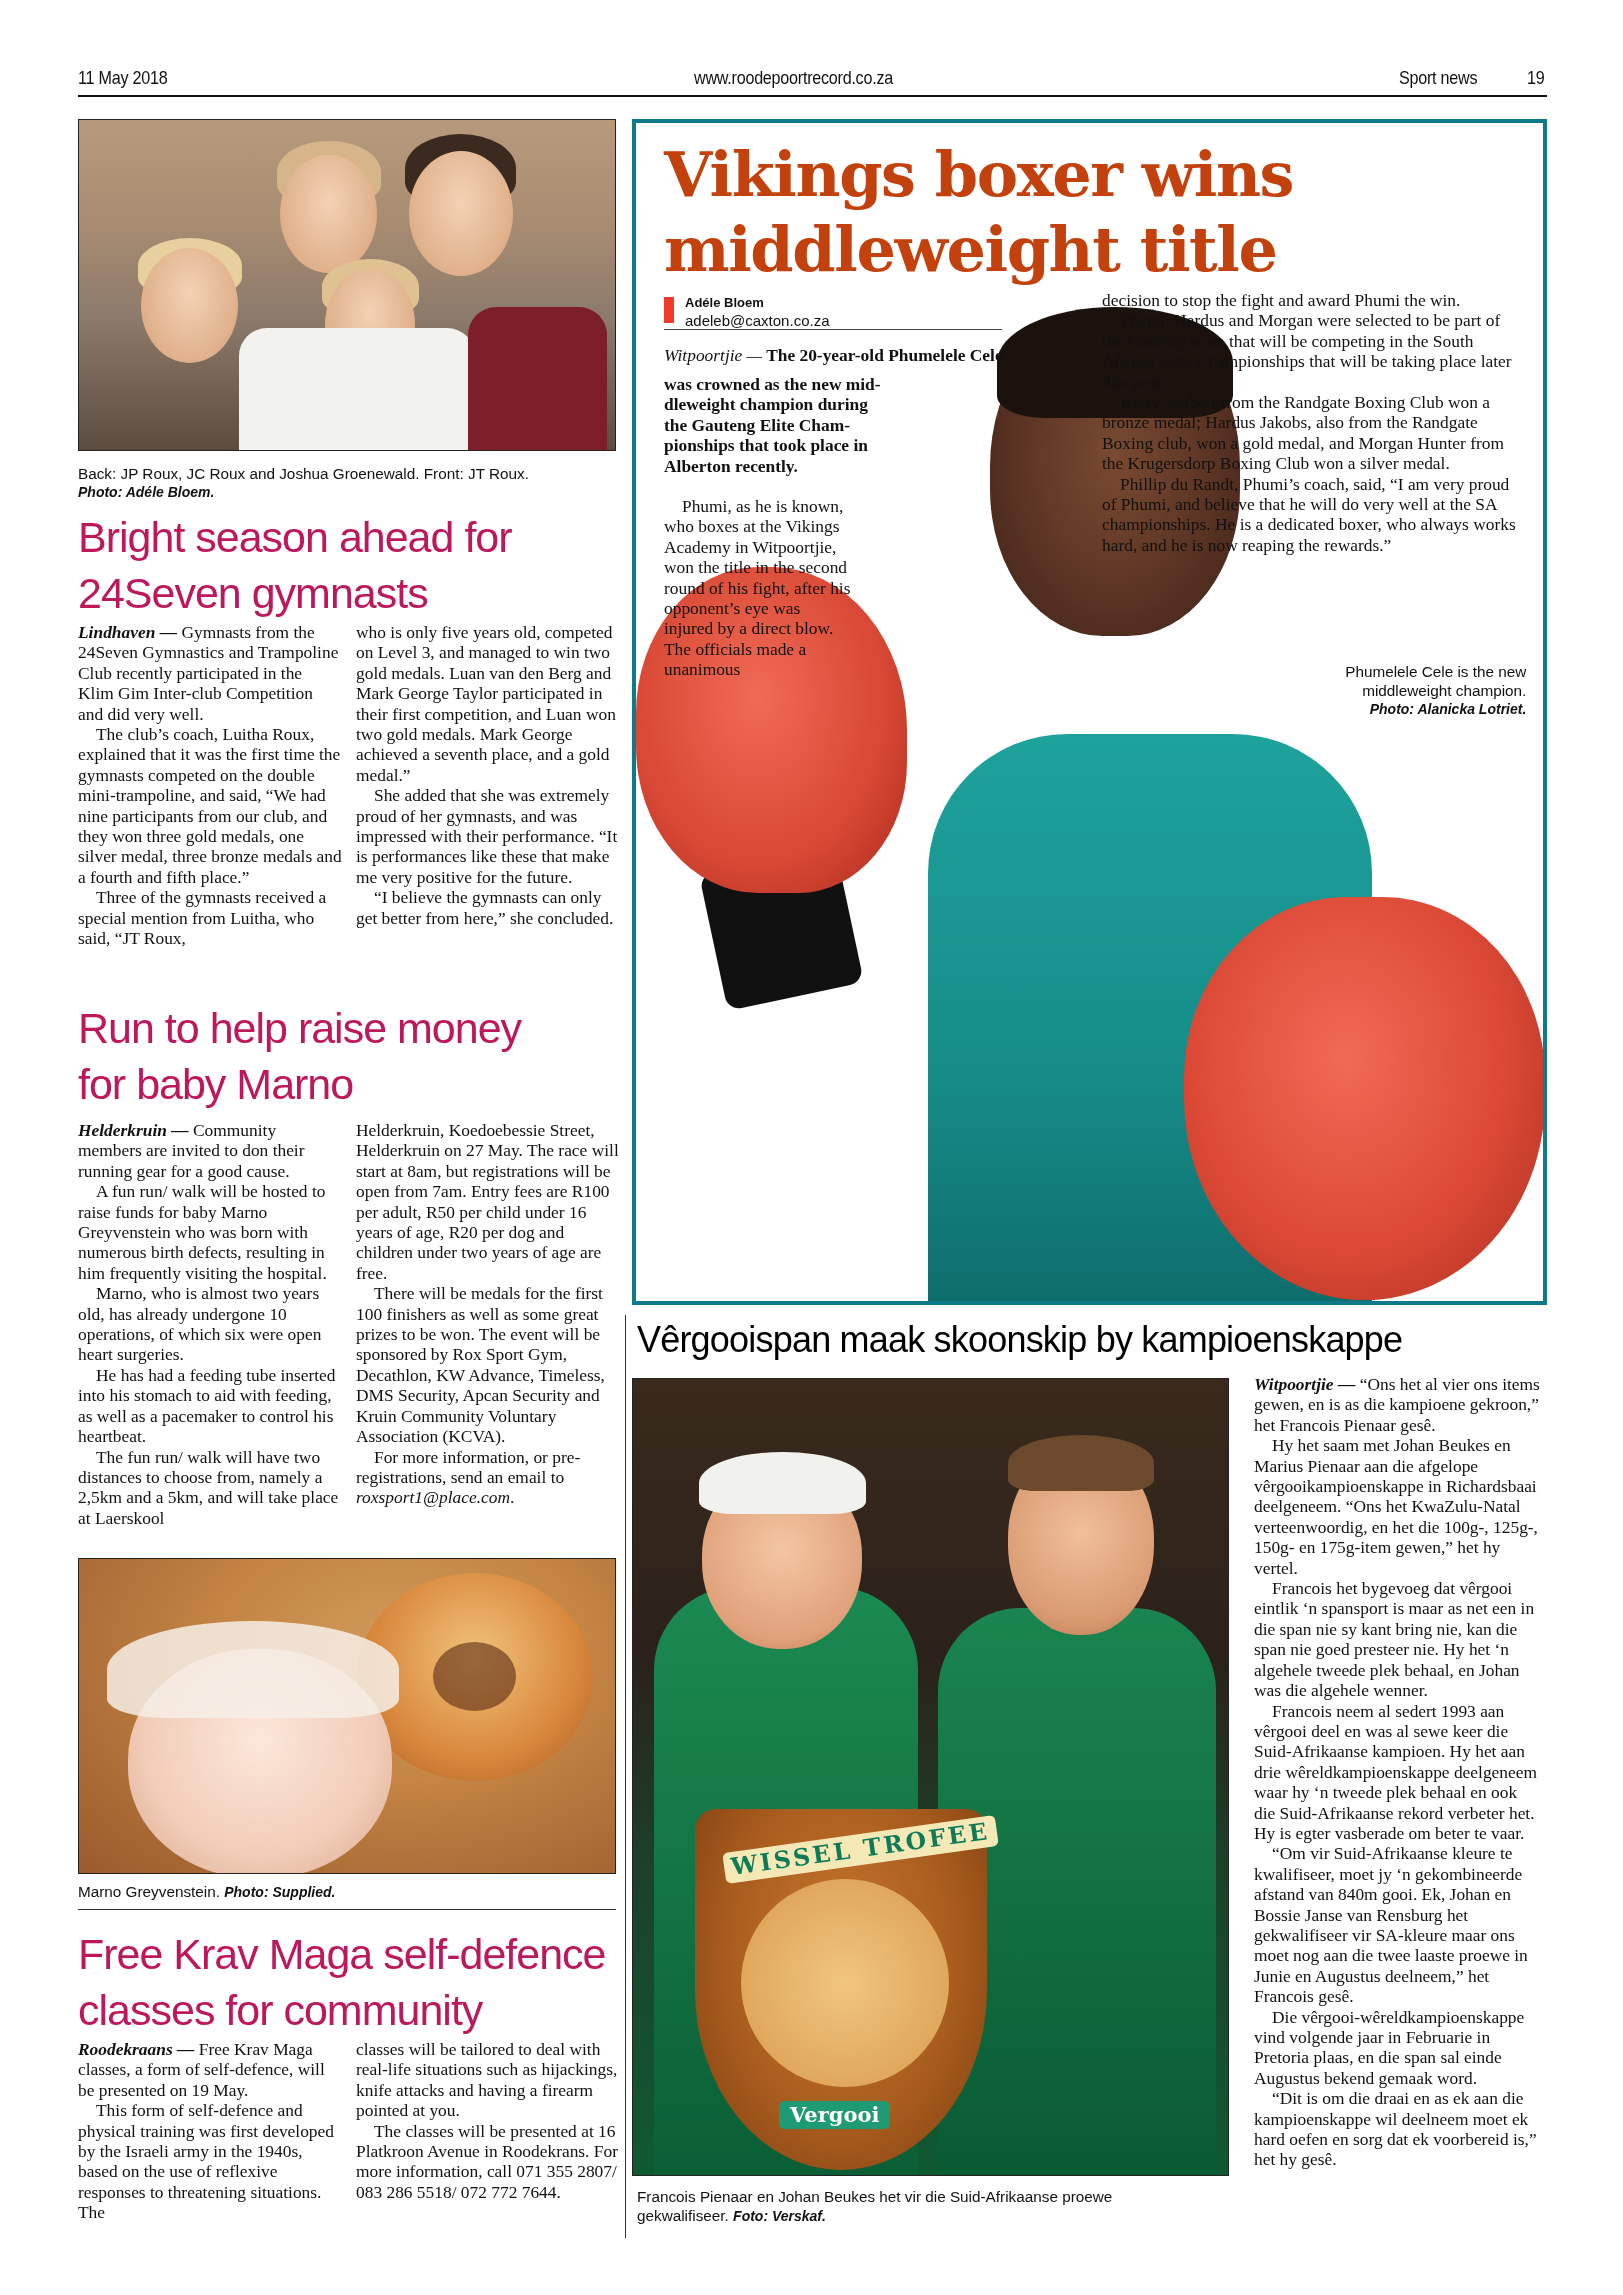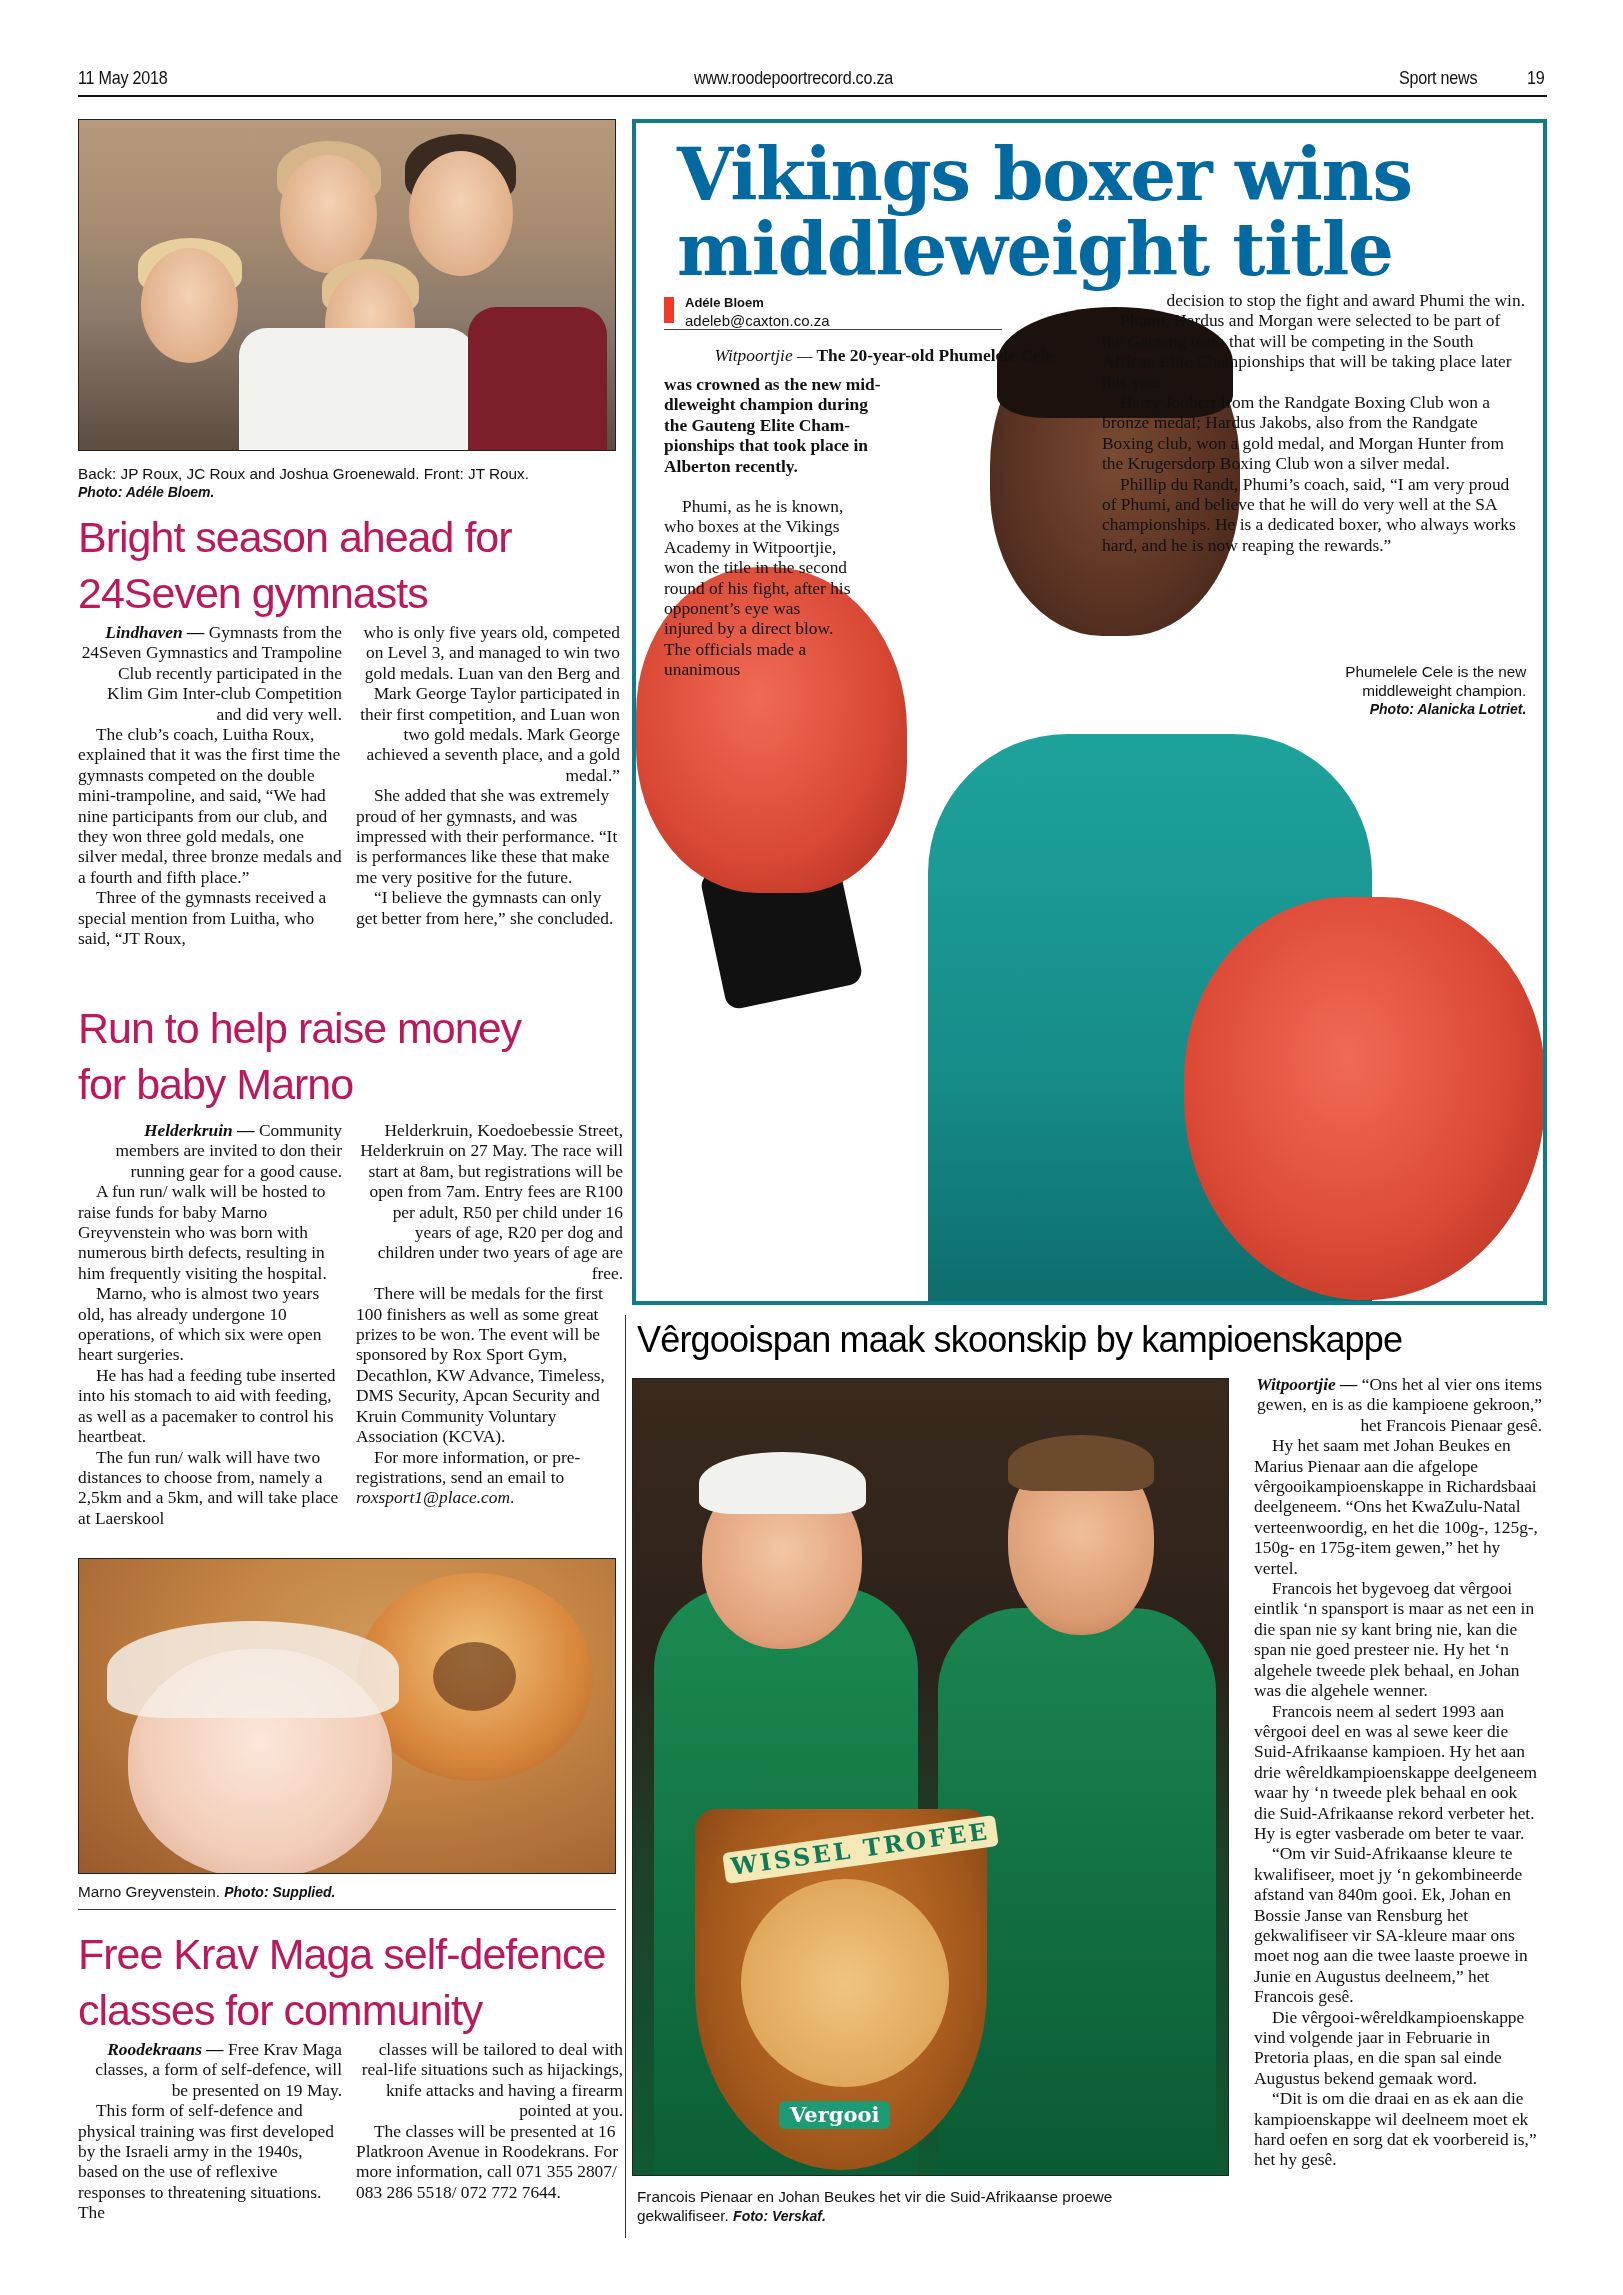--- a/index.html
+++ b/index.html
@@ -15,30 +15,30 @@
   .photo { overflow: hidden; border: 1.4px solid #222; box-sizing: border-box; }
   .photo-kids { left: 78px; top: 119px; width: 538px; height: 332px;
     background: linear-gradient(180deg, #b79a7c 0%, #a98d72 30%, #8c7a6b 60%, #5c4c40 100%); }
   .photo-baby { left: 78px; top: 1558px; width: 538px; height: 316px;
     background: radial-gradient(ellipse at 60% 30%, #d19c5c 0%, #c48545 40%, #9a5a2c 100%); }
   .photo-trophy { left: 632px; top: 1378px; width: 597px; height: 798px;
     background: linear-gradient(180deg, #3a2a1d 0%, #2b211a 35%, #1d3f2a 60%, #0f5a32 100%); }
 
   
   .feature { left: 632px; top: 119px; width: 915px; height: 1186px; border: 4.9px solid #0f7a8a; box-sizing: border-box; background: #fff; overflow: hidden; }
-  .feature-head { left: 41px; top: 14px; font-family: "DejaVu Serif", "Liberation Serif", serif; font-weight: bold; font-size: 72px; line-height: 75px; letter-spacing: -1.4px; color: #0369a1; }
+  .feature-head { left: 28px; top: 14px; font-family: "DejaVu Serif", "Liberation Serif", serif; font-weight: bold; font-size: 62px; line-height: 75px; letter-spacing: -1.4px; color: #c2410c; }
   .byline-box { left: 28px; top: 174px; width: 9.7px; height: 26px; background: #f13a2a; }
   .byline-name { left: 49px; top: 172px; font-size: 13px; font-weight: bold; }
   .byline-mail { left: 49px; top: 189px; font-size: 15px; }
   .byline-rule { left: 28px; top: 206px; width: 338px; height: 1.4px; background: #444; }
 
   
   .bt { font-family: "Liberation Serif", "DejaVu Serif", serif; font-size: 17.4px; line-height: 20.4px; color: #111; }
   .bt p { margin: 0; text-indent: 18px; }
-  .bt p.first { text-indent: 0; text-align: right; }
+  .bt p.first { text-indent: 0; }
   .dateline { font-style: italic; font-weight: bold; }
   .lead { font-weight: bold; }
 
   .caption { font-family: "Liberation Sans", "DejaVu Sans", sans-serif; font-size: 15.3px; line-height: 19px; color: #111; }
   .credit { font-style: italic; font-weight: bold; font-size: 14px; }
 
   .hl { font-family: "Liberation Sans", "DejaVu Sans", sans-serif; font-size: 43px; line-height: 56px; letter-spacing: -1px; color: #be185d; }
   .hl-afr { font-family: "Liberation Sans", "DejaVu Sans", sans-serif; font-size: 36px; line-height: 42px; letter-spacing: -0.8px; color: #000; }
 
   .rule { height: 1.4px; background: #333; }

